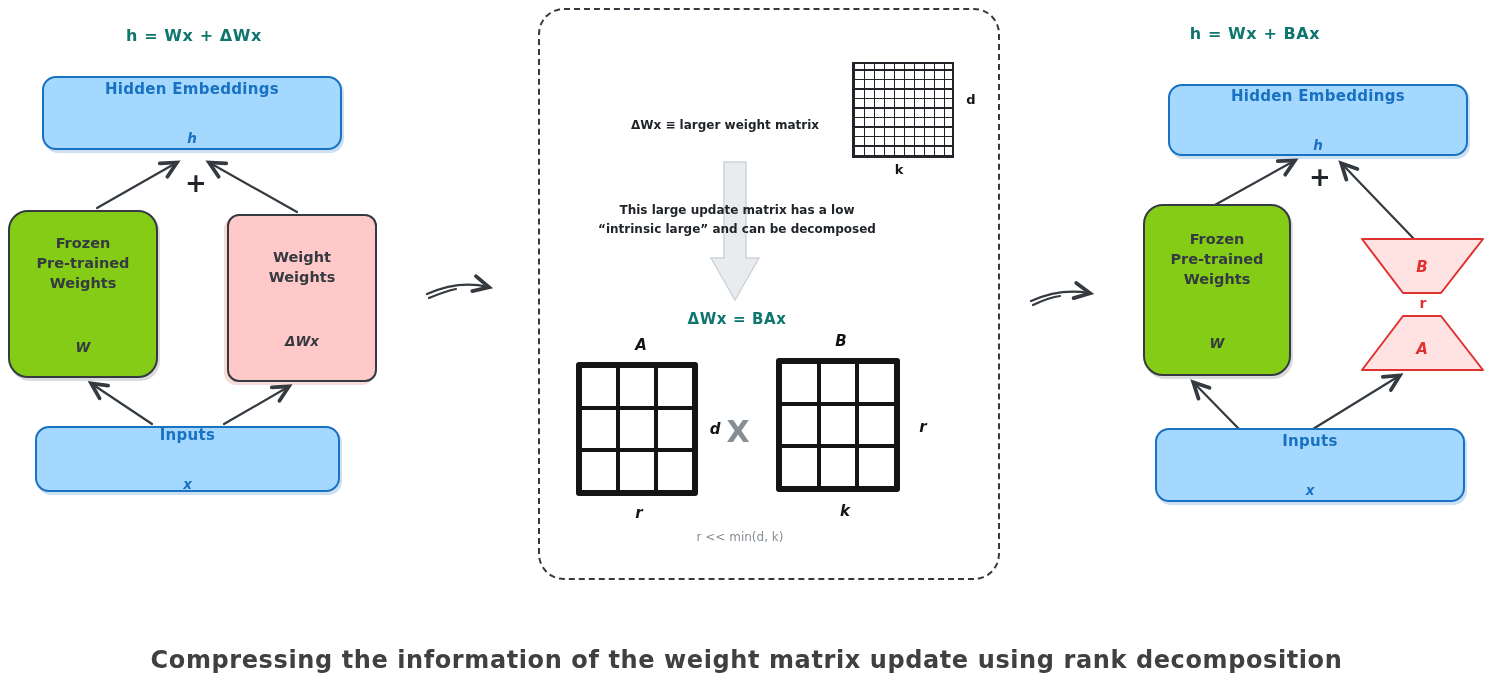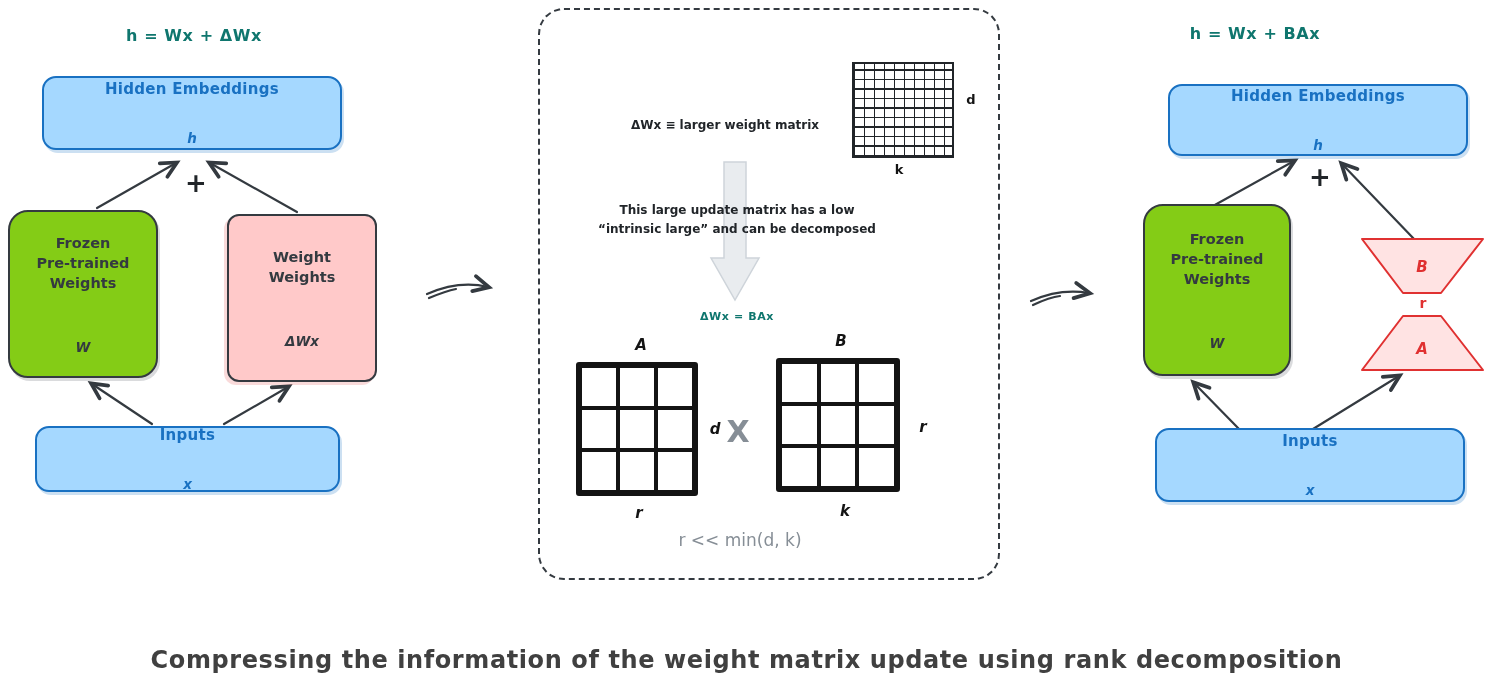--- a/index.html
+++ b/index.html
@@ -20,21 +20,21 @@
   .pink { background:#ffc9c9; border:2.5px solid #343a40; color:#343a40;
           box-shadow:-3px 3px 0 0 rgba(224,49,49,.18); }
   .box-title { font-size:15px; font-weight:600; letter-spacing:.3px; }
   .box-sub { font-size:13.5px; font-weight:600; font-style:italic; margin-top:4px; }
   .sub-gap { margin-top:18px; }
   .lbl { font-size:14.5px; font-weight:600; line-height:1.4; }
   .formula { font-size:16px; font-weight:600; color:#0f766e; text-align:center; letter-spacing:.6px; }
   .plus { font-size:26px; font-weight:700; color:#212529; text-align:center; }
   .math-lbl { font-size:15px; font-weight:600; font-style:italic; color:#141414; text-align:center; }
   .times { font-size:30px; font-weight:700; color:#868e96; text-align:center; }
-  .note { font-size:17px; color:#868e96; text-align:center; }
+  .note { font-size:12px; color:#868e96; text-align:center; }
   .body-text { font-size:12px; font-weight:600; color:#212529; text-align:center; line-height:1.3; }
   .dashed-panel { border:2.5px dashed #343a40; border-radius:26px; }
   .dense {
     border:2px solid #212529; background-color:#ffffff;
     background-image:
       repeating-linear-gradient(90deg, #212529 0 1.5px, transparent 1.5px 10px),
       repeating-linear-gradient(0deg, #212529 0 1.5px, transparent 1.5px 9.5px);
   }
   .grid3 {
     display:grid; grid-template-columns:repeat(3,1fr); grid-template-rows:repeat(3,1fr);
@@ -109,21 +109,21 @@
 
 <div class="abs body-text" style="left:600px; top:118px; width:250px; font-size:12px;">ΔWx ≡ larger weight matrix</div>
 
 <div class="abs dense" style="left:852px; top:62px; width:102px; height:96px;"></div>
 <div class="abs math-lbl" style="left:960px; top:92px; width:22px; font-style:normal; font-size:13px;">d</div>
 <div class="abs math-lbl" style="left:888px; top:162px; width:22px; font-style:normal; font-size:13px;">k</div>
 
 <div class="abs body-text" style="left:560px; top:203px; width:354px;">This large update matrix has a low</div>
 <div class="abs body-text" style="left:560px; top:222px; width:354px;">“intrinsic large” and can be decomposed</div>
 
-<div class="abs formula" style="left:657px; top:310px; width:160px; font-size:11px;">ΔWx = BAx</div>
+<div class="abs formula" style="left:657px; top:310px; width:160px; font-size:15px;">ΔWx = BAx</div>
 
 <div class="abs math-lbl" style="left:626px; top:336px; width:30px;">A</div>
 <div class="abs grid3" style="left:576px; top:362px; width:122px; height:134px;">
   <div></div>
     <div></div>
     <div></div>
   <div></div>
     <div></div>
     <div></div>
   <div></div>

